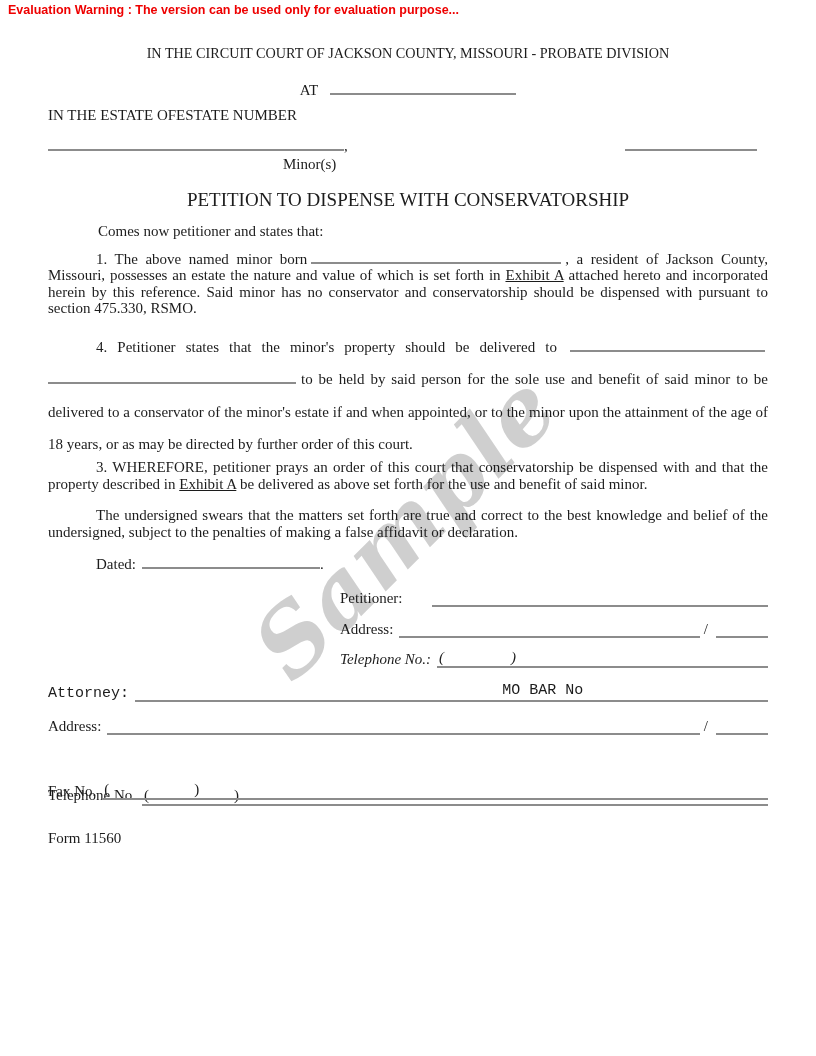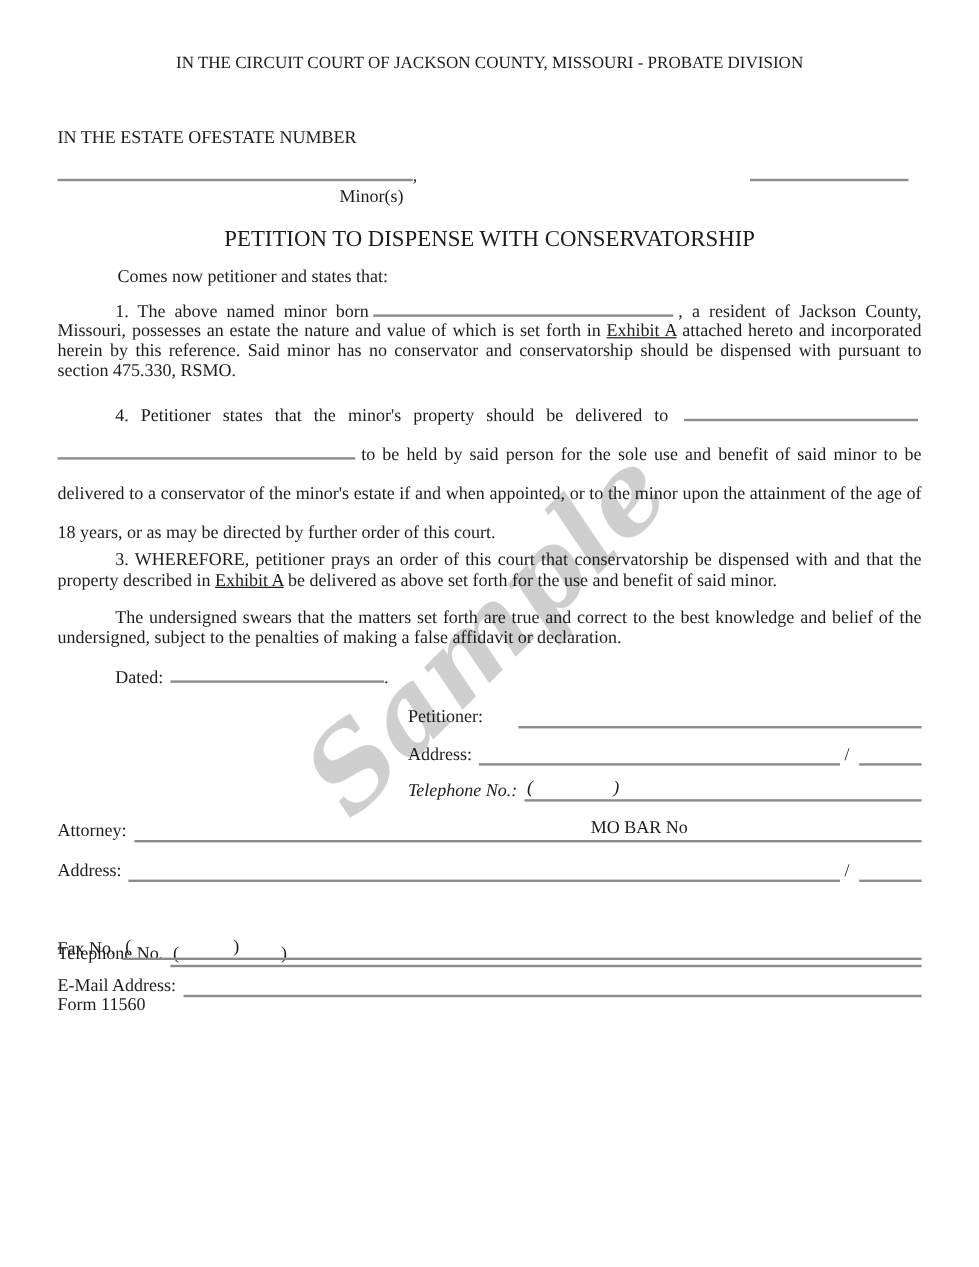--- a/index.html
+++ b/index.html
@@ -84,37 +84,41 @@
     border-bottom: 2px solid #8c8c8c;
     height: 18px; position: relative;
   }
   .slash { padding: 0 8px 0 4px; }
   .short-fill { flex: 0 0 52px; border-bottom: 2px solid #8c8c8c; height: 18px; }
   .paren { position: absolute; bottom: 0; }
   .overlay-label { position: absolute; bottom: 1px; left: 58%; white-space: nowrap; }
   .sig-petitioner { top: 588px; gap: 23px; }
   .sig-address   { top: 619px; }
   .sig-phone     { top: 649px; font-style: italic; }
-  .att-attorney  { top: 683px; }
+  .att-attorney  { top: 683px; font-family: Liberation Mono, monospace; }
   .att-address   { top: 716px; }
   .att-phone     { top: 786px; align-items: center; }
   .att-fax       { top: 781px; }
   .att-email     { top: 812px; }
   .form-number   { position: absolute; top: 830px; left: 48px; }
 </style>
 </head>
 <body>
 
 <div class="page">
 
   <div class="watermark">Sample</div>
 
+  <div class="warning">Evaluation Warning : The version can be used only for evaluation purpose...</div>
 
   <div class="court-title">IN THE CIRCUIT COURT OF JACKSON COUNTY, MISSOURI - PROBATE DIVISION</div>
 
+  <div class="at-row layer">
+    <span>AT</span><span class="blank at-blank"></span>
+  </div>
 
   <div class="estate-row layer">
     <span>IN THE ESTATE OF</span>
     <span>ESTATE NUMBER</span>
   </div>
 
   <div class="minor-blank-row layer">
     <span class="blank minor-blank"></span><span>,</span>
     <span class="blank estate-num-blank"></span>
   </div>
@@ -192,20 +196,16 @@
   </div>
 
   <div class="att-row att-fax layer">
     <span class="row-label">Fax No.</span>
     <span class="fill">
         <span class="paren" style="left:2px">(</span>
         <span class="paren" style="left:92px">)</span>
       </span>
   </div>
 
-  <div class="att-row att-email layer">
-    <span class="row-label">E-Mail Address:</span>
-    <span class="fill"></span>
-  </div>
 
   <div class="form-number layer">Form 11560</div>
 
 </div>
 
 </body></html>

